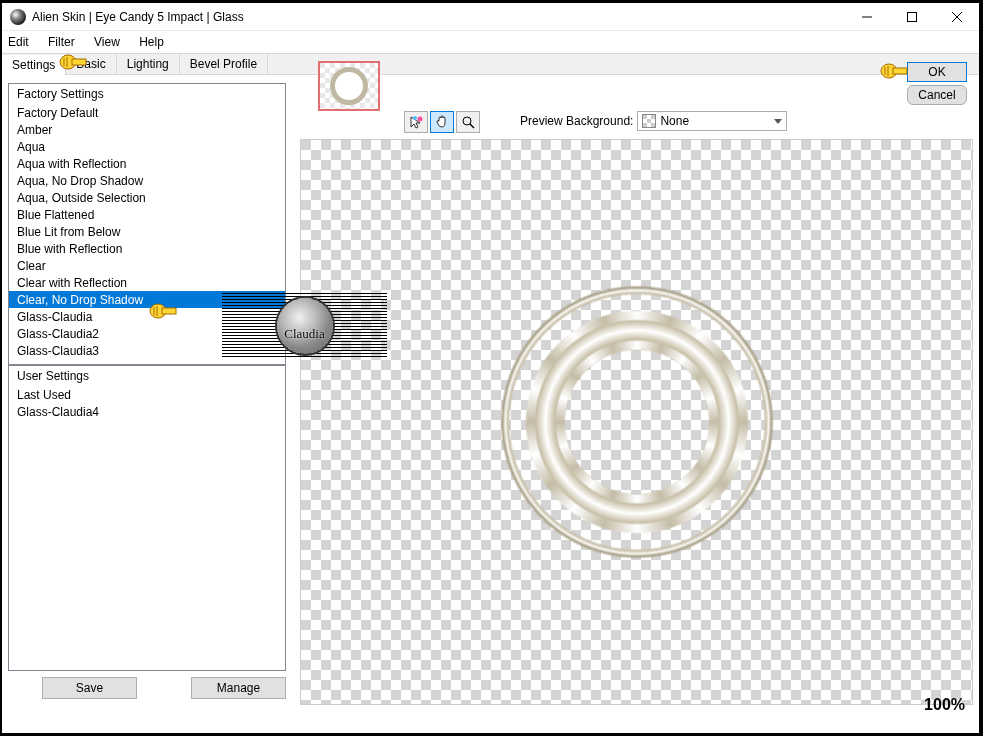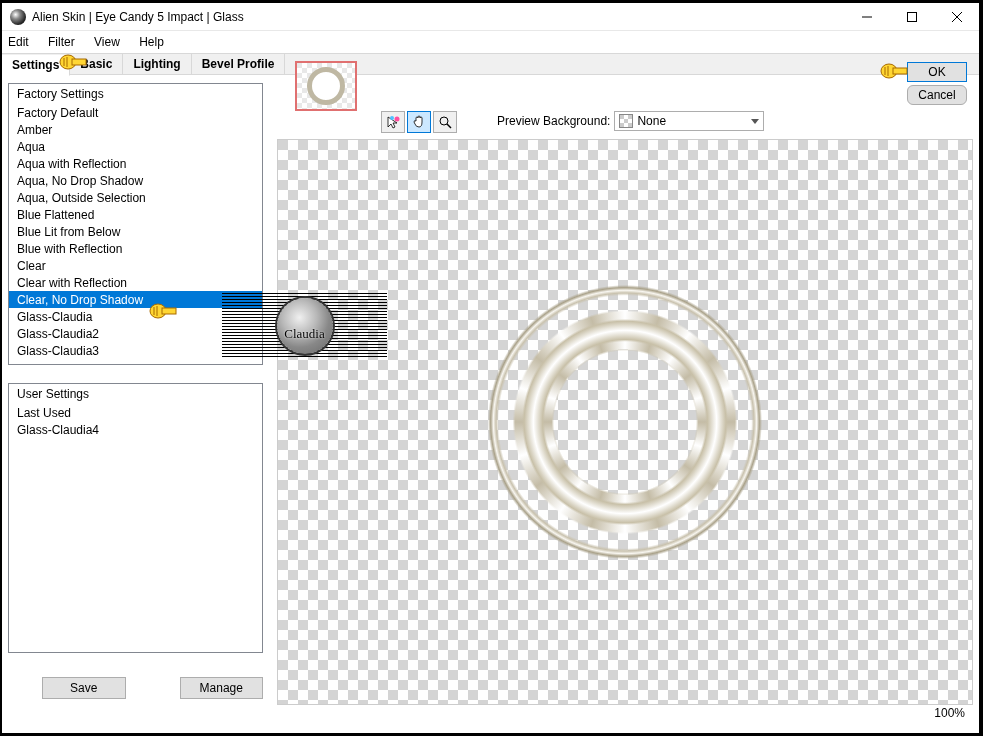--- a/index.html
+++ b/index.html
@@ -5,31 +5,31 @@
 * { box-sizing: border-box; margin: 0; padding: 0; font-family: "Segoe UI", Tahoma, sans-serif; font-size: 12px; }
 body { background: #000; width: 983px; height: 736px; overflow: hidden; }
 .window { position: absolute; top: 2px; left: 1px; width: 979px; height: 732px; background: #fff; border: 1px solid #000; }
 .titlebar { height: 28px; display: flex; align-items: center; padding: 0 0 0 8px; border-bottom: 1px solid #e8e8e8; }
 .titlebar .app-icon { width: 16px; height: 16px; border-radius: 50%; background: radial-gradient(circle at 35% 35%, #fff 0%, #888 30%, #222 70%); margin-right: 6px; }
 .title-text { flex: 1; font-size: 12px; }
 .win-btn { width: 45px; height: 26px; display: flex; align-items: center; justify-content: center; color: #000; }
 .win-btn svg { width: 10px; height: 10px; }
 .menubar { padding: 4px 6px; font-size: 12px; }
 .menubar span { margin-right: 16px; cursor: default; }
-.tabbar { display: flex; align-items: center; background: #f0f0f0; border-top: 1px solid #d8d8d8; border-bottom: 1px solid #d8d8d8; position: relative; height: 22px; font-weight: bold; }
+.tabbar { display: flex; align-items: center; background: #f0f0f0; border-top: 1px solid #d8d8d8; border-bottom: 1px solid #d8d8d8; position: relative; height: 22px; }
 .tab { padding: 3px 10px; font-size: 12px; border-right: 1px solid #d8d8d8; cursor: default; }
 .tab.active { background: #fff; border-bottom: 1px solid #fff; position: relative; top: 1px; }
 .ok-btn, .cancel-btn { position: absolute; right: 12px; width: 60px; height: 20px; background: #e1e1e1; border: 1px solid #adadad; font-size: 12px; display: flex; align-items: center; justify-content: center; cursor: pointer; }
 .ok-btn { top: 59px; border: 1px solid #0078d7; }
 .cancel-btn { top: 82px; border-radius: 6px; }
 .ok-pointer { position: absolute; top: 57px; right: 70px; z-index: 5; }
 .hand-pointer { display: inline-block; }
 .hand-pointer svg { display: block; }
 .content { display: flex; position: absolute; top: 80px; left: 6px; right: 6px; bottom: 28px; }
-.left-panel { width: 255px; display: flex; flex-direction: column; gap: 18px; }
+.left-panel { width: 278px; display: flex; flex-direction: column; gap: 0; }
 .listbox { border: 1px solid #828790; background: #fff; overflow-y: scroll; position: relative; }
 .listbox.upper { height: 282px; }
 .listbox.lower { flex: 1; overflow-y: auto; }
 .list-header { padding: 3px 8px; font-size: 12px; }
 .list-item { padding: 1.5px 8px; font-size: 12px; cursor: default; white-space: nowrap; }
 .list-item.selected { background: #0078d7; color: #fff; }
 .btn-row { display: flex; gap: 20px; justify-content: center; padding: 6px 0; }
 .panel-btn { width: 100px; height: 22px; background: #e1e1e1; border: 1px solid #adadad; font-size: 12px; cursor: pointer; margin-left: 34px; }
 .right-panel { flex: 1; position: relative; margin-left: 14px; }
 .thumb-row { position: absolute; top: -22px; left: 18px; }
@@ -40,21 +40,21 @@
 .tool-btn.active { background: #cce8ff; border-color: #0078d7; }
 .preview-bg-row { position: absolute; top: 28px; left: 220px; display: flex; align-items: center; gap: 4px; }
 .preview-bg-row label { font-size: 12px; }
 .bg-select { width: 150px; height: 20px; border: 1px solid #adadad; background: #fff; display: flex; align-items: center; padding: 0 4px; cursor: pointer; position: relative; }
 .bg-swatch { width: 14px; height: 14px; background: repeating-conic-gradient(#fff 0deg 90deg, #ccc 90deg 180deg); background-size: 8px 8px; border: 1px solid #888; margin-right: 4px; }
 .bg-select::after { content: ""; position: absolute; right: 4px; top: 7px; border-left: 4px solid transparent; border-right: 4px solid transparent; border-top: 5px solid #555; }
 .preview-area { position: absolute; top: 56px; left: 0; right: 0; bottom: 0; background: repeating-conic-gradient(#fff 0deg 90deg, #d4d4d4 90deg 180deg); background-size: 20px 20px; border: 1px solid #ccc; overflow: hidden; display: flex; align-items: center; justify-content: center; }
 .big-ring { position: relative; width: 380px; height: 380px; }
 .ring-outer { position: absolute; inset: 0; border-radius: 50%; background: radial-gradient(circle, transparent 0%, transparent 47%, #c9c2ae 48%, #f8f6f0 49%, #aaa28a 50%, transparent 51%); }
 .ring-inner { position: absolute; top: 28px; left: 28px; right: 28px; bottom: 28px; border-radius: 50%; background: radial-gradient(circle, #fff 27%, #c8c0a8 31%, transparent 32%, transparent 35%, #c8c0a8 36%, #fff 40%, #c8c0a8 44%, transparent 45%), conic-gradient(#fff 0deg, #c4bca6 18deg, #fff 36deg, #c4bca6 54deg, #fff 72deg, #c4bca6 90deg, #fff 108deg, #c4bca6 126deg, #fff 144deg, #c4bca6 162deg, #fff 180deg, #c4bca6 198deg, #fff 216deg, #c4bca6 234deg, #fff 252deg, #c4bca6 270deg, #fff 288deg, #c4bca6 306deg, #fff 324deg, #c4bca6 342deg, #fff 360deg); -webkit-mask: radial-gradient(circle, transparent 0%, transparent 31%, #000 32%, #000 48%, transparent 49%); mask: radial-gradient(circle, transparent 0%, transparent 31%, #000 32%, #000 48%, transparent 49%); }
-.status-bar { position: absolute; bottom: 13px; right: 14px; font-size: 12px; }
+.status-bar { position: absolute; bottom: 19px; right: 14px; font-size: 16px; font-weight: bold; }
 .selected-pointer { position: absolute; left: 140px; top: 217px; z-index: 10; }
 .watermark { position: absolute; left: 220px; top: 290px; width: 165px; height: 66px; z-index: 20; background: repeating-linear-gradient(#000 0px, #000 1px, transparent 1px, transparent 3px); display: flex; align-items: center; justify-content: center; }
 .watermark-logo { width: 56px; height: 56px; border-radius: 50%; background: radial-gradient(circle at 40% 35%, #f0f0f0 0%, #b8b8b8 35%, #888 60%, #666 100%); box-shadow: 0 0 0 2px #333; position: relative; }
 .watermark-text { position: absolute; top: 28px; width: 100%; text-align: center; font-family: cursive; font-size: 13px; color: #000; text-shadow: 0 0 2px #fff; }
 .basic-pointer { position: absolute; left: 56px; top: 48px; z-index: 20; }
 ::-webkit-scrollbar { width: 17px; }
 ::-webkit-scrollbar-track { background: #f0f0f0; }
 ::-webkit-scrollbar-thumb { background: #cdcdcd; border: 1px solid #aaa; }
 ::-webkit-scrollbar-button { background: #f0f0f0; height: 17px; border: 1px solid #ccc; }
 </style>

